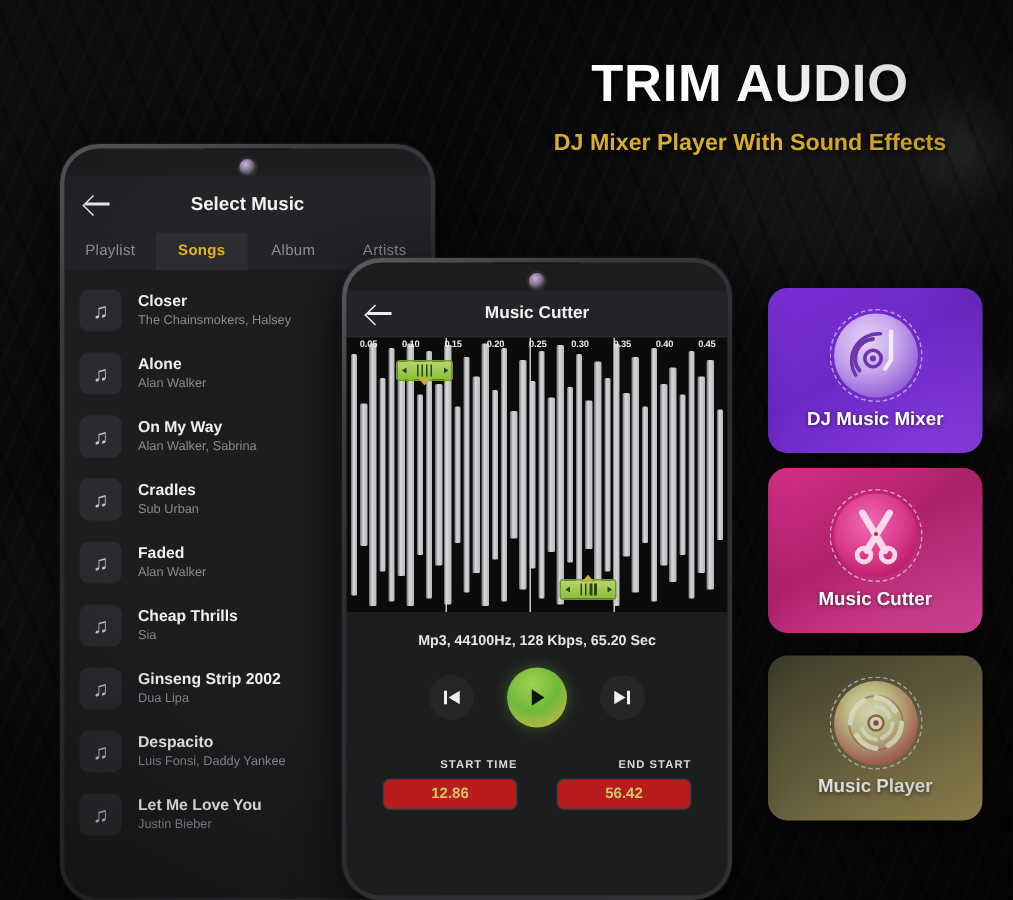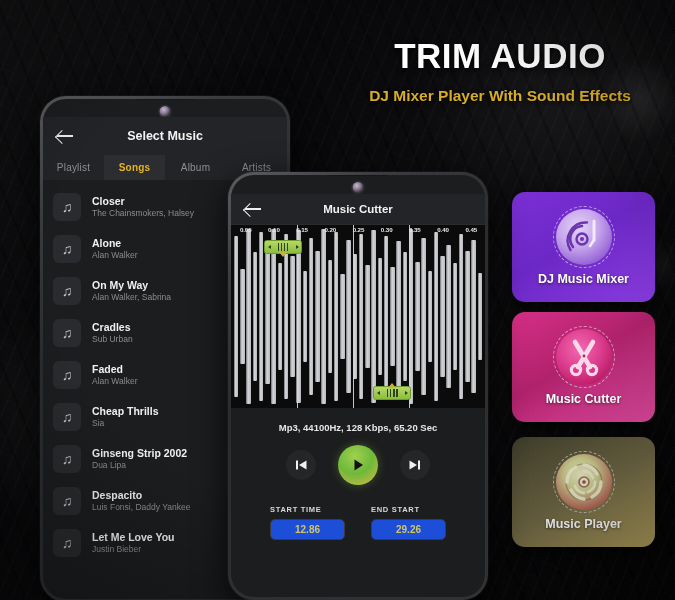--- a/index.html
+++ b/index.html
@@ -178,24 +178,24 @@
   .ctl svg { display:block; }
   .play {
     width:40px; height:40px; border-radius:50%; cursor:pointer;
     background:radial-gradient(circle at 42% 28%, #9fd14e 0%, #6fb93a 48%, #c4b846 88%, #d3bf4b 100%);
     display:flex; align-items:center; justify-content:center;
     box-shadow:0 0 10px rgba(130,190,60,.35);
   }
   .times {
     background:#1c1d1f; display:flex; justify-content:center; gap:26px; padding:6px 0 10px 0;
   }
-  .time-block { text-align:left; }
+  .time-block { text-align:right; }
   .time-label { font-size:7.5px; font-weight:bold; color:#d9d9d9; letter-spacing:.7px; margin-bottom:5px; }
   .time-val {
-    width:75px; height:21px; border-radius:5px; background:#1d4ed8;
+    width:90px; height:21px; border-radius:5px; background:#b91c1c;
     border:1px solid #3a3b3e;
     display:flex; align-items:center; justify-content:center;
     font-size:10px; font-weight:bold; color:#d0c56a;
   }
 
   
   .card {
     position:absolute; left:512px; width:143px; height:110px;
     border-radius:13px; cursor:pointer;
     display:flex; flex-direction:column; align-items:center; justify-content:center;
@@ -415,21 +415,21 @@
       </div>
     </div>
 
     <div class="times">
       <div class="time-block">
         <div class="time-label">START TIME</div>
         <div class="time-val">12.86</div>
       </div>
       <div class="time-block">
         <div class="time-label">END START</div>
-        <div class="time-val">29.26</div>
+        <div class="time-val">56.42</div>
       </div>
     </div>
   </div>
 </div>
 
 <div class="card" id="card-dj">
   <div class="disc" style="background:radial-gradient(circle at 40% 33%, #e4d2f7 0%, #c6a6ec 40%, #9a6ad8 72%, #6d33b8 100%);">
     <svg width="56" height="56" viewBox="0 0 56 56" style="position:absolute;inset:0;">
       <circle cx="26" cy="30" r="5.5" fill="none" stroke="#6a35ad" stroke-width="2.4"></circle>
       <circle cx="26" cy="30" r="2" fill="#6a35ad"></circle>

